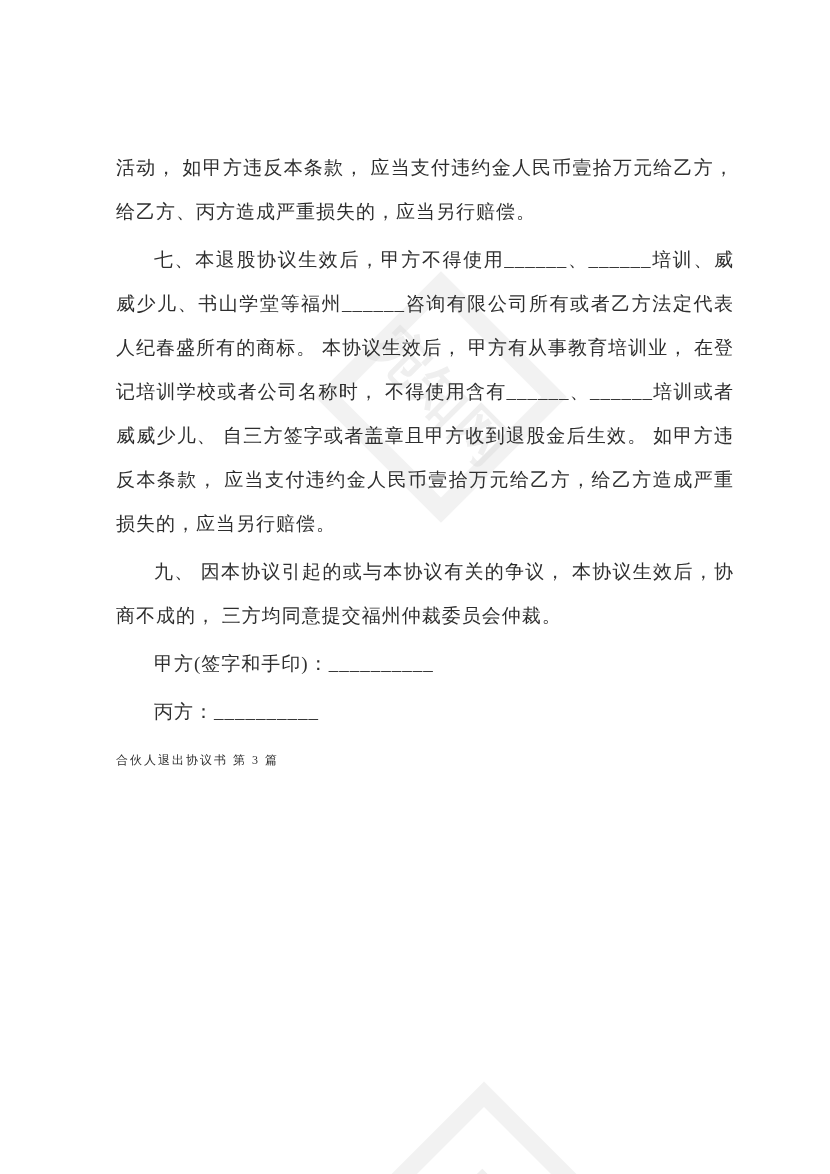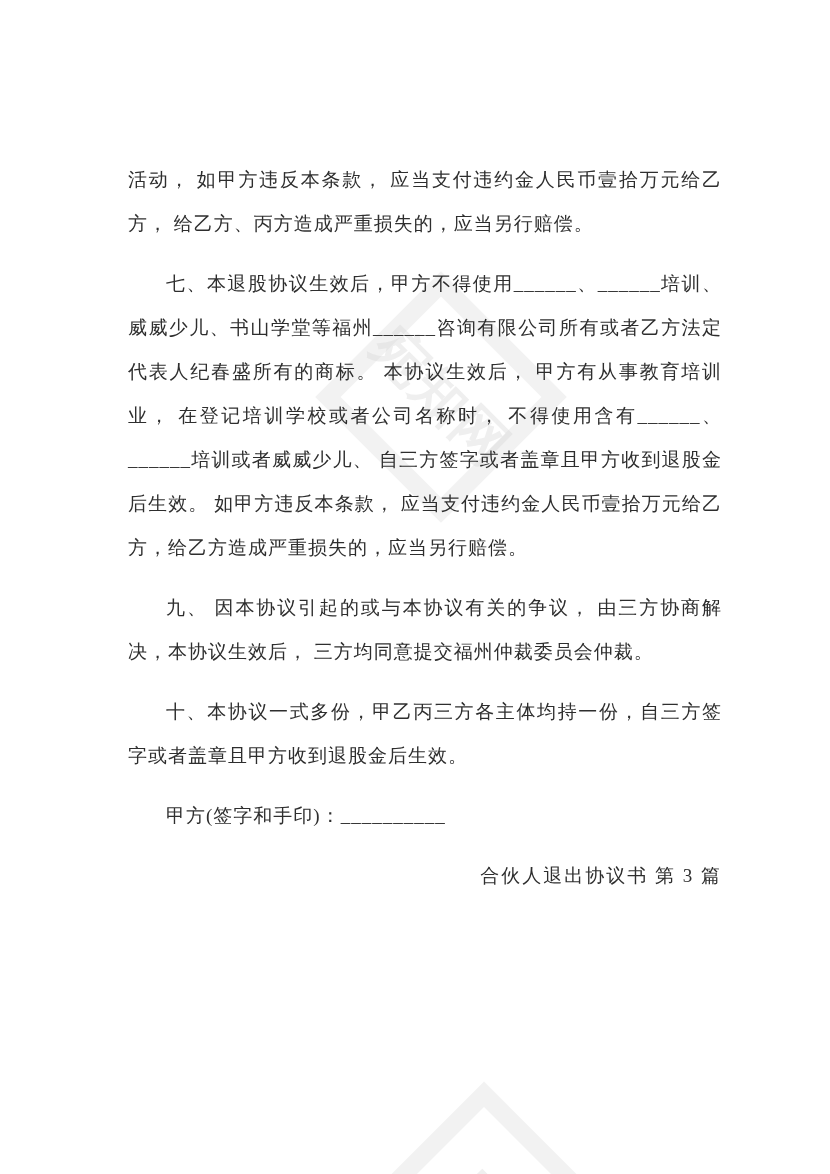--- a/index.html
+++ b/index.html
@@ -43,27 +43,27 @@
   .doc{
     position:absolute;
     left:112px;top:142px;width:626px;
     z-index:1;
     color:#2e2e2e;
     font-size:19px;
     line-height:44px;
     letter-spacing:1px;
   }
   .doc p{
-    margin:16px;
+    margin:4px;
     text-align:justify;
   }
   .doc p.indent{text-indent:2em;}
   .doc p.footer{
-    font-size:19px;
-    text-align:right;
+    font-size:12px;
+    text-align:left;
     letter-spacing:2px;
   }
 </style>
 </head>
 <body>
 
 <div class="page">
 
   <div class="wm wm-center">
     <div class="wm-box">
@@ -73,19 +73,19 @@
 
   <div class="wm wm-bottom">
     <div class="wm-box">
       <span class="wm-text">宛</span>
     </div>
   </div>
 
   <div class="doc" id="doc-body">
       <p class="">活动， 如甲方违反本条款， 应当支付违约金人民币壹拾万元给乙方， 给乙方、丙方造成严重损失的，应当另行赔偿。</p>
       <p class="indent">七、本退股协议生效后，甲方不得使用______、______培训、威威少儿、书山学堂等福州______咨询有限公司所有或者乙方法定代表人纪春盛所有的商标。 本协议生效后， 甲方有从事教育培训业， 在登记培训学校或者公司名称时， 不得使用含有______、______培训或者威威少儿、 自三方签字或者盖章且甲方收到退股金后生效。 如甲方违反本条款， 应当支付违约金人民币壹拾万元给乙方，给乙方造成严重损失的，应当另行赔偿。</p>
-      <p class="indent">九、 因本协议引起的或与本协议有关的争议， 由三方协商解决，本协议生效后， 三方均同意提交福州仲裁委员会仲裁。</p>
-      <p class="indent">十、本协议一式多份，甲乙丙三方各主体均持一份，自三方签字或者盖章且甲方收到退股金后生效。</p>
+      <p class="indent">九、 因本协议引起的或与本协议有关的争议， 本协议生效后，协商不成的， 三方均同意提交福州仲裁委员会仲裁。</p>
       <p class="indent">甲方(签字和手印)：__________</p>
+      <p class="indent">丙方：__________</p>
       <p class=" footer">合伙人退出协议书 第 3 篇</p>
     </div>
 
 </div>
 
 </body></html>

